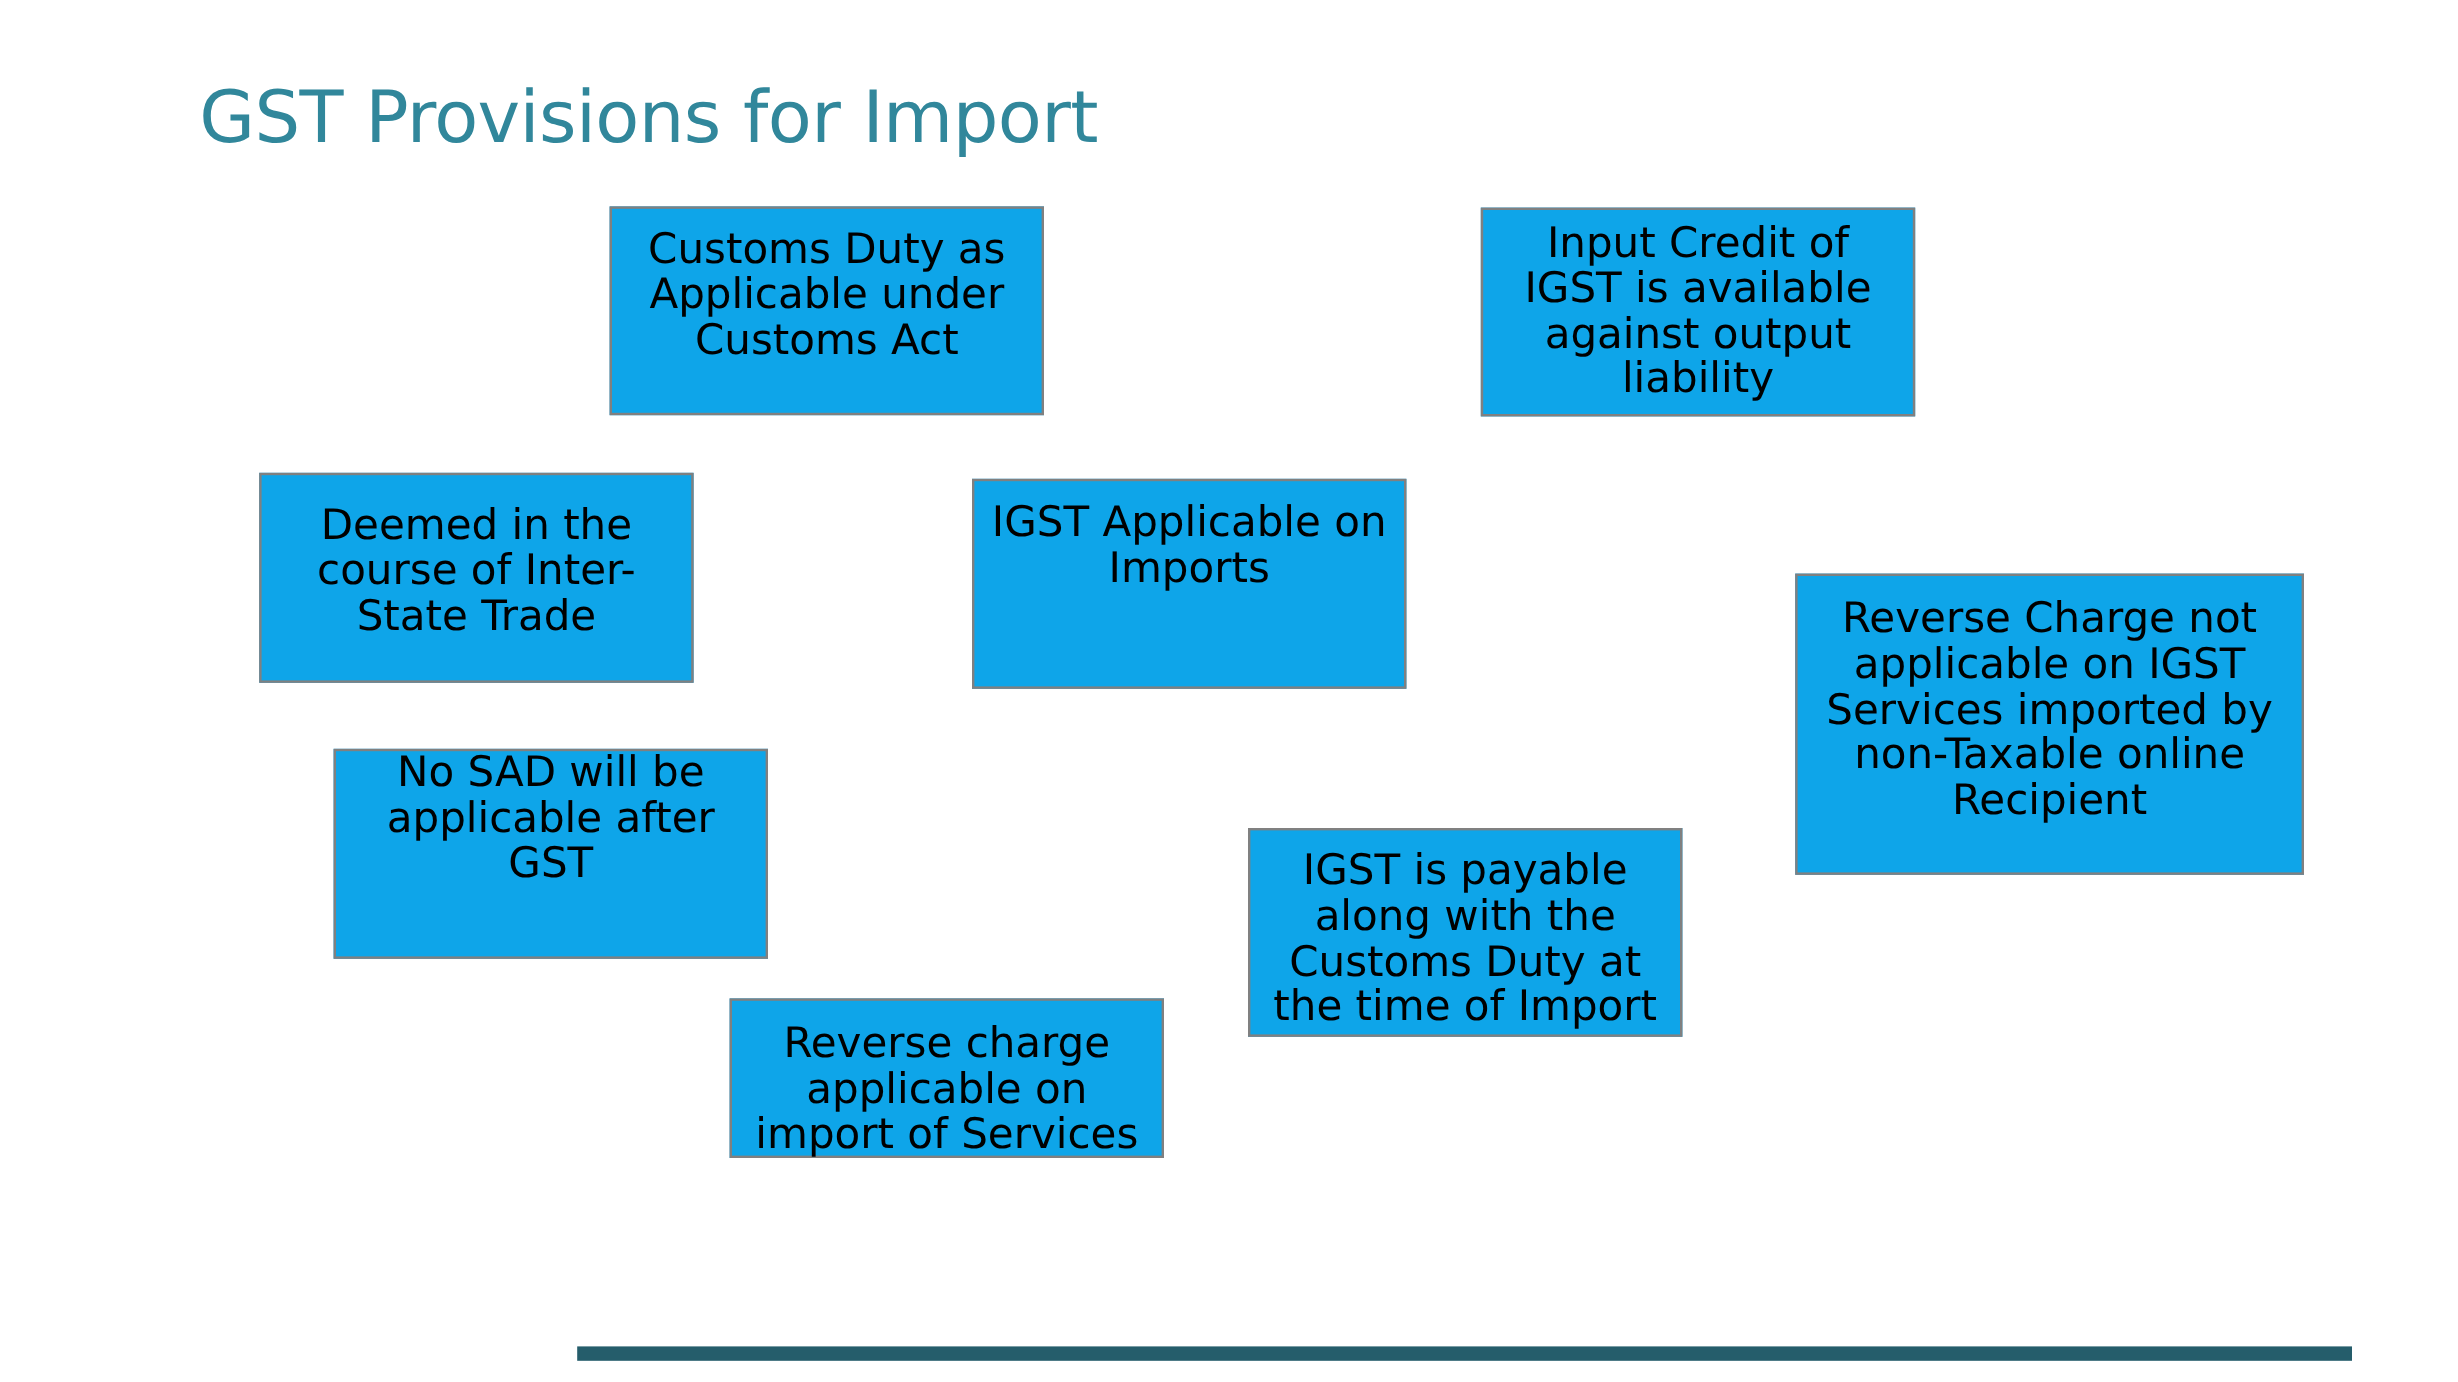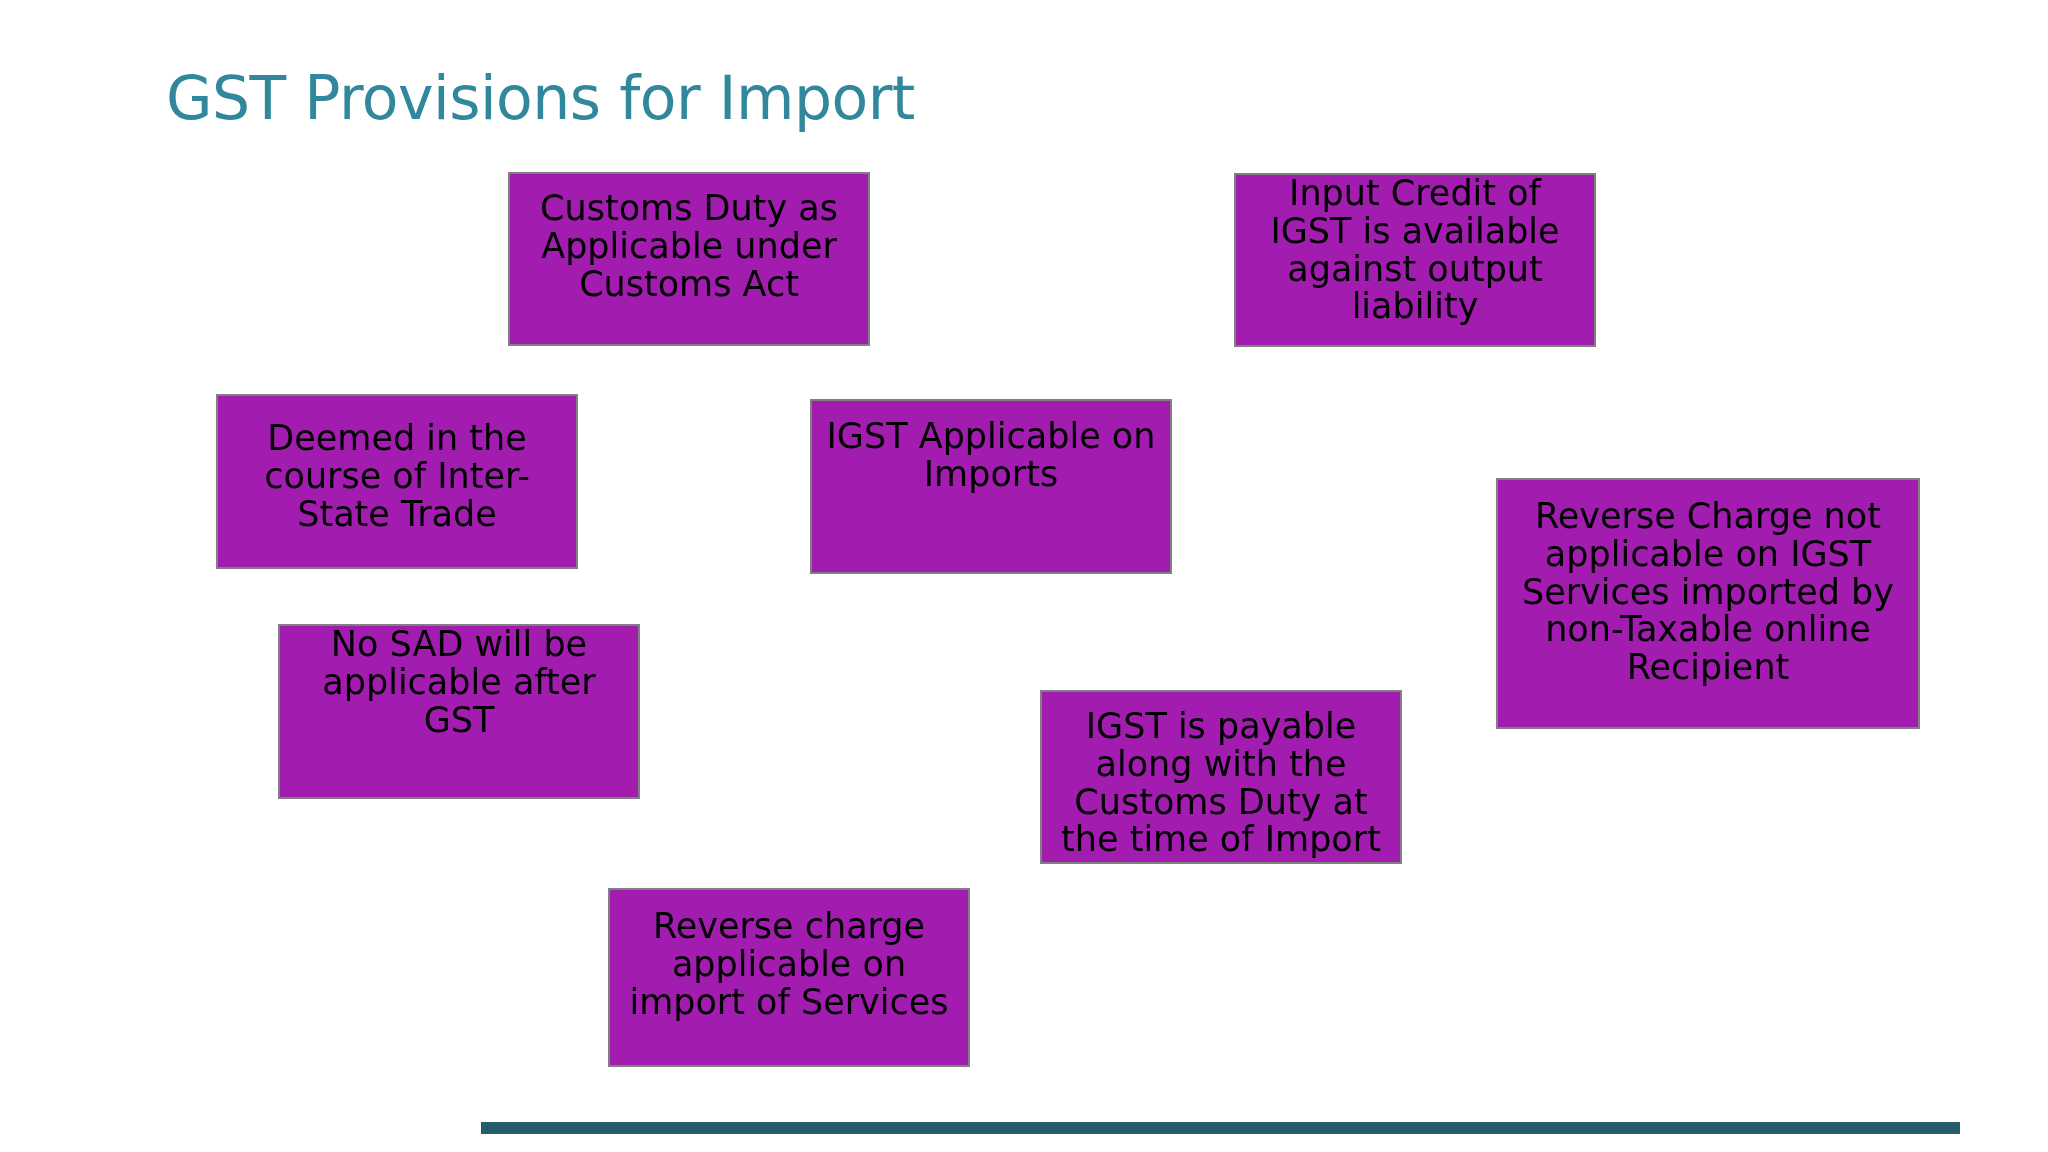--- a/index.html
+++ b/index.html
@@ -34,21 +34,21 @@
     letter-spacing: -0.5px;
     color: #31879b;
     white-space: nowrap;
     line-height: 1.2;
   }
 
   .concept-box {
     position: absolute;
     box-sizing: border-box;
     border: 2px solid #808080;
-    background: #a21caf;
+    background: #0ea5e9;
     display: block;
   }
 
   .concept-box .box-text {
     display: block;
     text-align: center;
     color: #000000;
     font-family: "DejaVu Sans", sans-serif;
     font-weight: 400;
     font-size: 35px;
@@ -56,38 +56,38 @@
     white-space: pre-line;
     padding: 0 6px;
     box-sizing: border-box;
   }
 
   
   #box-customs-duty      { left: 508px;  top: 172px; width: 362px; height: 174px; }
   #box-customs-duty .box-text      { padding-top: 16px; }
 
   #box-input-credit      { left: 1234px; top: 173px; width: 362px; height: 174px; }
-  #box-input-credit .box-text      { padding-top: 0; }
+  #box-input-credit .box-text      { padding-top: 10px; }
 
   #box-deemed-inter-state{ left: 216px;  top: 394px; width: 362px; height: 175px; }
   #box-deemed-inter-state .box-text{ padding-top: 24px; }
 
   #box-igst-applicable   { left: 810px;  top: 399px; width: 362px; height: 175px; }
   #box-igst-applicable .box-text   { padding-top: 17px; }
 
   #box-reverse-odbar     { left: 1496px; top: 478px; width: 424px; height: 251px; }
   #box-reverse-odbar .box-text     { padding-top: 18px; }
 
   #box-no-sad            { left: 278px;  top: 624px; width: 362px; height: 175px; }
   #box-no-sad .box-text            { }
 
   #box-igst-payable      { left: 1040px; top: 690px; width: 362px; height: 174px; }
   #box-igst-payable .box-text      { padding-top: 16px; }
 
-  #box-reverse-services  { left: 608px;  top: 888px; width: 362px; height: 179px; }
+  #box-reverse-services  { left: 608px;  top: 832px; width: 362px; height: 133px; }
   #box-reverse-services .box-text  { padding-top: 18px; }
 
   #bottom-bar {
     position: absolute;
     left: 481px;
     top: 1122px;
     width: 1479px;
     height: 12px;
     background: #255d6b;
   }

